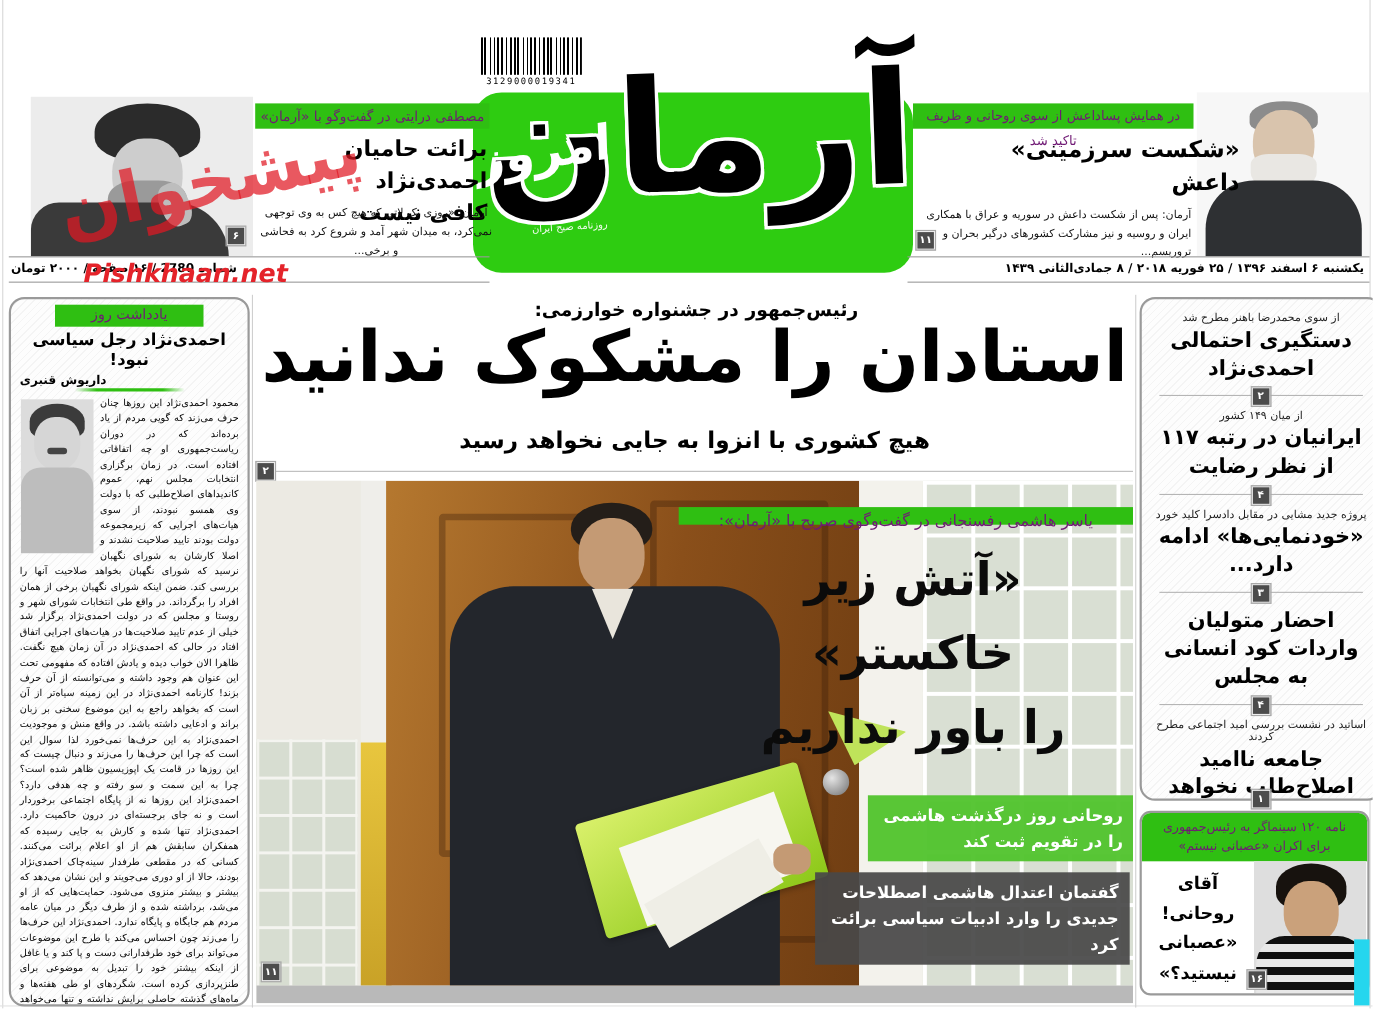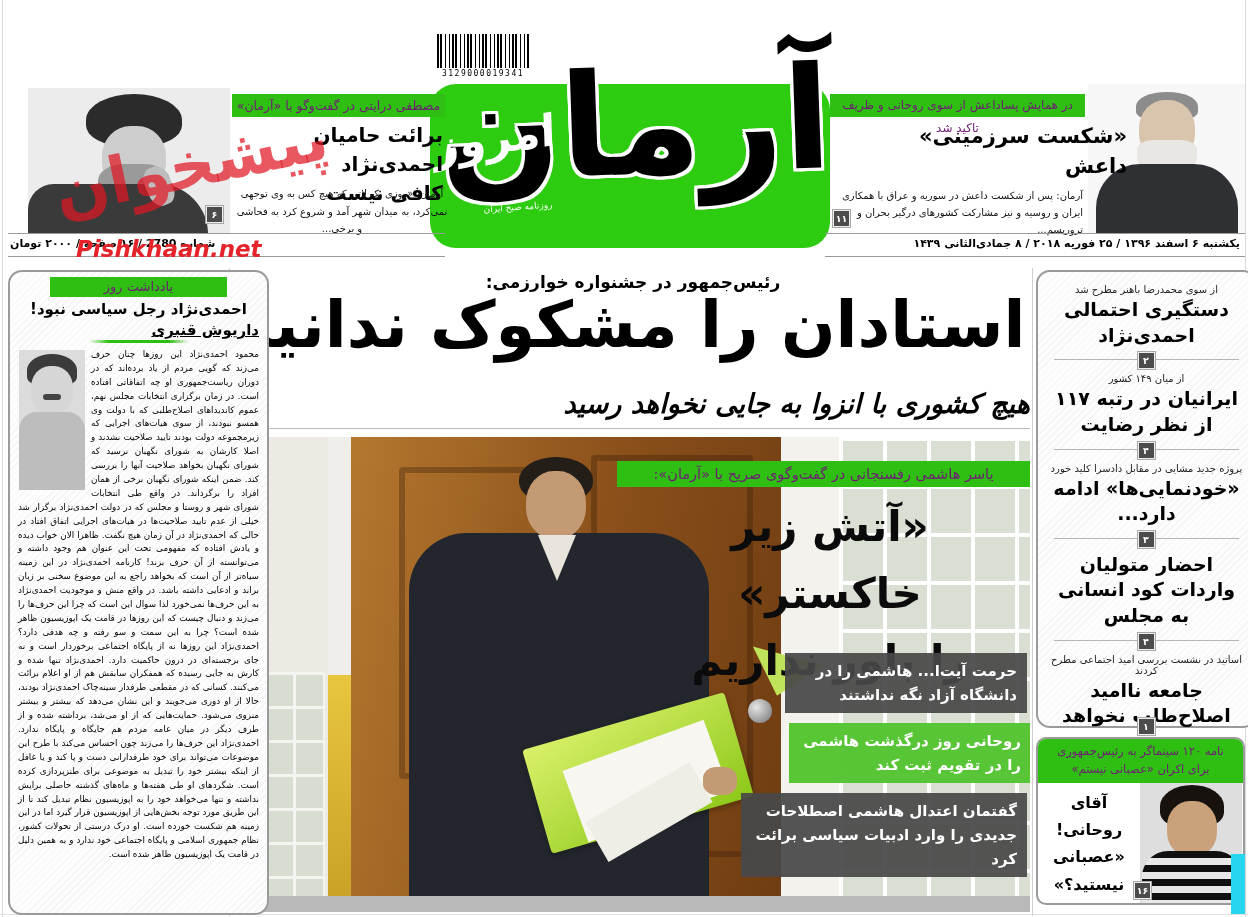--- a/index.html
+++ b/index.html
@@ -39,21 +39,21 @@
   
   .tr-photo{position:absolute;left:1088px;top:84px;width:157px;height:149px;background:#f7f7f7;overflow:hidden;}
   .tr-kicker{position:absolute;left:830px;top:94px;width:255px;height:23px;line-height:23px;font-size:12px;}
   .tr-h{position:absolute;left:830px;top:121px;width:253px;font-size:21px;font-weight:bold;text-align:right;line-height:1.45;padding-left:44px;}
   .tr-excerpt{position:absolute;left:830px;top:187px;width:253px;font-size:10px;line-height:1.7;text-align:right;color:#131313;}
   
   .vr{position:absolute;width:1px;background:#cfcfcf;top:268px;height:648px;}
   
   .lead-kicker{position:absolute;left:283px;top:272px;width:700px;text-align:center;font-size:17px;font-weight:bold;}
   .lead-h{position:absolute;left:233px;top:288px;width:797px;text-align:center;font-size:64px;font-weight:bold;letter-spacing:-2px;}
-  .lead-sub{position:absolute;left:233px;top:388px;width:797px;font-size:27px;font-weight:bold;font-style:italic;}
+  .lead-sub{position:absolute;left:233px;top:388px;width:797px;text-align:center;font-size:21px;font-weight:bold;}
   
   .photo{position:absolute;left:233px;top:437px;width:797px;height:475px;background:#efeeea;overflow:hidden;}
   .ph-wall-l{position:absolute;left:0;top:0;width:95px;height:459px;background:#eceae3;}
   .ph-glass-l{position:absolute;left:0;top:235px;width:92px;height:224px;background:#d7ddd1;
     background-image:linear-gradient(#f4f4f0 0 3px,transparent 3px),linear-gradient(90deg,#f4f4f0 0 3px,transparent 3px);background-size:30px 34px;}
   .ph-yellow{position:absolute;left:95px;top:238px;width:28px;height:221px;background:linear-gradient(#e8c63e,#c9a227);}
   .ph-door{position:absolute;left:118px;top:0;width:430px;height:459px;background:linear-gradient(100deg,#b5782f,#8a4f1a 55%,#6f3d12);}
   .ph-panel{position:absolute;border:6px solid rgba(56,28,8,.35);border-radius:4px;}
   .ph-wall-r{position:absolute;left:548px;top:0;width:58px;height:459px;background:#f3f2ec;}
   .ph-glass-r{position:absolute;left:606px;top:0;width:191px;height:459px;background:#d9dfd3;
@@ -64,37 +64,37 @@
   .man-face{position:absolute;left:293px;top:34px;width:60px;height:68px;background:#c49a74;border-radius:46%;}
   .man-shirt{position:absolute;left:305px;top:98px;width:38px;height:46px;background:#e9e5dc;clip-path:polygon(0 0,100% 0,50% 100%);}
   .man-suit{position:absolute;left:176px;top:96px;width:300px;height:363px;background:#23262c;border-radius:58px 58px 0 0;}
   .man-folder{position:absolute;left:300px;top:282px;width:210px;height:108px;background:linear-gradient(160deg,#d9f06a,#8cc818);
     transform:rotate(-16deg);border-radius:4px;box-shadow:0 2px 6px rgba(0,0,0,.3);}
   .man-paper1{position:absolute;left:338px;top:306px;width:150px;height:76px;background:#f7f6f0;transform:rotate(-20deg);}
   .man-paper2{position:absolute;left:356px;top:352px;width:120px;height:46px;background:#efeee6;transform:rotate(-30deg);}
   .man-hand{position:absolute;left:470px;top:330px;width:34px;height:28px;background:#c49a74;border-radius:40%;}
   .man-flap{position:absolute;left:512px;top:210px;width:72px;height:48px;background:#bfe35a;transform:rotate(26deg);
     clip-path:polygon(0 30%,100% 0,60% 100%);}
-  .ph-kicker{position:absolute;left:384px;top:24px;width:413px;height:26px;line-height:26px;font-size:14.5px;}
+  .ph-kicker{position:absolute;left:384px;top:24px;width:413px;height:16px;line-height:26px;font-size:14.5px;}
   .ph-h{position:absolute;left:400px;top:56px;width:394px;text-align:center;font-size:42px;font-weight:bold;line-height:1.6;color:#0b0b0b;}
   .ph-h span{display:block;}
   .quote{position:absolute;color:#fff;font-weight:bold;font-size:15px;line-height:1.6;text-align:right;padding:6px 10px;box-sizing:border-box;}
   .q-dark{background:rgba(72,72,72,.93);}
   .q-green{background:rgba(80,195,44,.95);}
   .q1{left:552px;top:216px;width:242px;}
   .q2{left:556px;top:286px;width:242px;}
   .q3{left:508px;top:356px;width:286px;}
   .ph-badge{left:5px;bottom:20px;top:auto;}
   
-  .note-box{position:absolute;left:8px;top:270px;width:261px;height:645px;border:2px solid #9a9a9a;border-radius:14px;
+  .note-box{position:absolute;left:8px;top:270px;width:219px;height:645px;border:2px solid #9a9a9a;border-radius:14px;
     box-sizing:border-box;padding:28px 8px 6px;overflow:hidden;background-color:#fdfdfd;
     background-image:repeating-linear-gradient(135deg,rgba(0,0,0,.035) 0 1px,transparent 1px 5px);}
   .note-tab{position:absolute;top:5px;left:40px;right:40px;height:20px;line-height:20px;font-size:13px;}
   .note-h{font-size:15px;font-weight:bold;text-align:center;margin:0 0 3px;}
-  .note-author{font-size:15px;font-weight:bold;text-align:right;text-decoration:underline;}
+  .note-author{font-size:11px;font-weight:bold;text-align:left;}
   .note-deco{width:100px;height:3px;margin:1px auto 5px;background:linear-gradient(90deg,transparent,#2fbf12 20%,#2fbf12 80%,transparent);border-radius:2px;}
   .note-portrait{float:left;width:66px;height:140px;margin:2px 6px 4px 1px;background:#dcdcdc;position:relative;overflow:hidden;}
   .note-body{font-size:8.8px;line-height:1.58;text-align:justify;}
   
   .sidebar-box{position:absolute;left:1036px;top:270px;width:221px;height:458px;border:2px solid #9a9a9a;border-radius:14px;
     box-sizing:border-box;padding:10px 8px 0;background-color:#fdfdfd;
     background-image:repeating-linear-gradient(135deg,rgba(0,0,0,.035) 0 1px,transparent 1px 5px);}
   .sb-kicker{font-size:10px;text-align:center;color:#222;margin:2px 0;}
   .sb-h{font-size:19px;font-weight:bold;text-align:center;line-height:1.35;}
   .sb-sep{position:relative;height:1px;background:#b5b5b5;margin:11px 8px 13px;}
@@ -192,21 +192,20 @@
     <div class="man-folder"></div>
     <div class="man-paper1"></div>
     <div class="man-paper2"></div>
     <div class="man-hand"></div>
     <div class="ph-bottom"></div>
     <div class="kbar ph-kicker">یاسر هاشمی رفسنجانی در گفت‌وگوی صریح با «آرمان»:</div>
     <div class="ph-h">
       <span>«آتش زیر خاکستر»</span>
       <span>را باور نداریم</span>
     </div>
-    <div class="quote q-dark q1">حرمت آیت‌ا... هاشمی را در دانشگاه آزاد نگه نداشتند</div>
     <div class="quote q-green q2">روحانی روز درگذشت هاشمی را در تقویم ثبت کند</div>
     <div class="quote q-dark q3">گفتمان اعتدال هاشمی اصطلاحات جدیدی را وارد ادبیات سیاسی برائت کرد</div>
     <div class="badge ph-badge">۱۱</div>
   </div>
 
   <div class="note-box">
     <div class="kbar note-tab">یادداشت روز</div>
     <div class="note-h">احمدی‌نژاد رجل سیاسی نبود!</div>
     <div class="note-author">داریوش قنبری</div>
     <div class="note-deco"></div>

